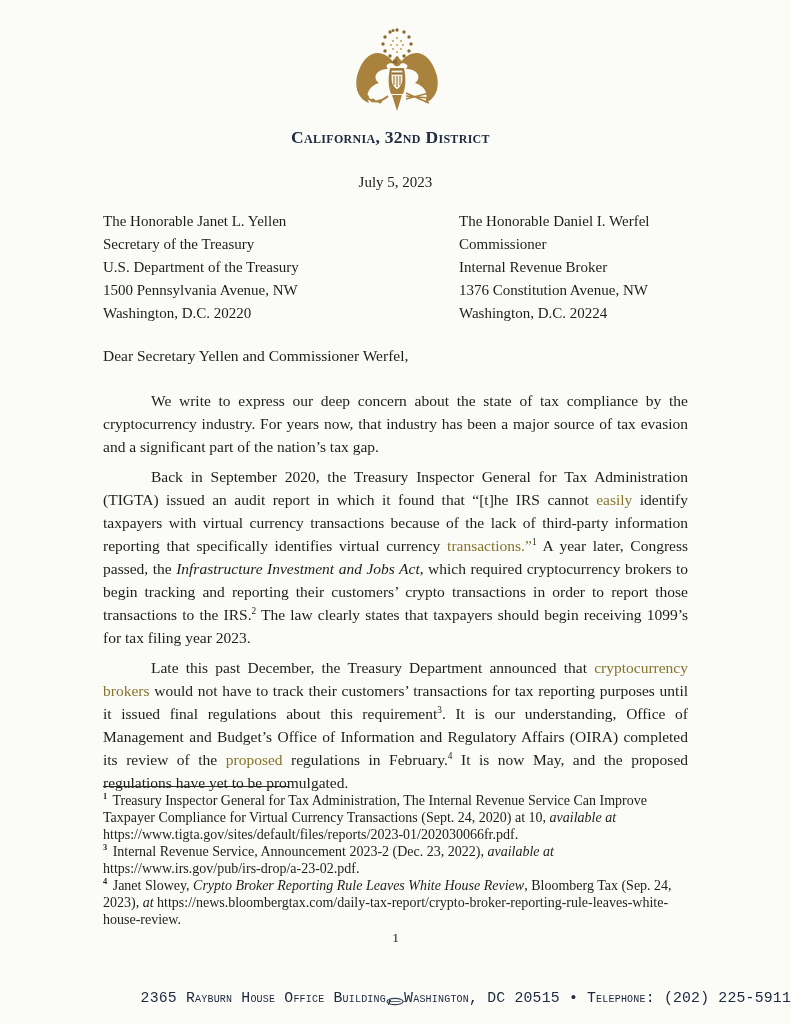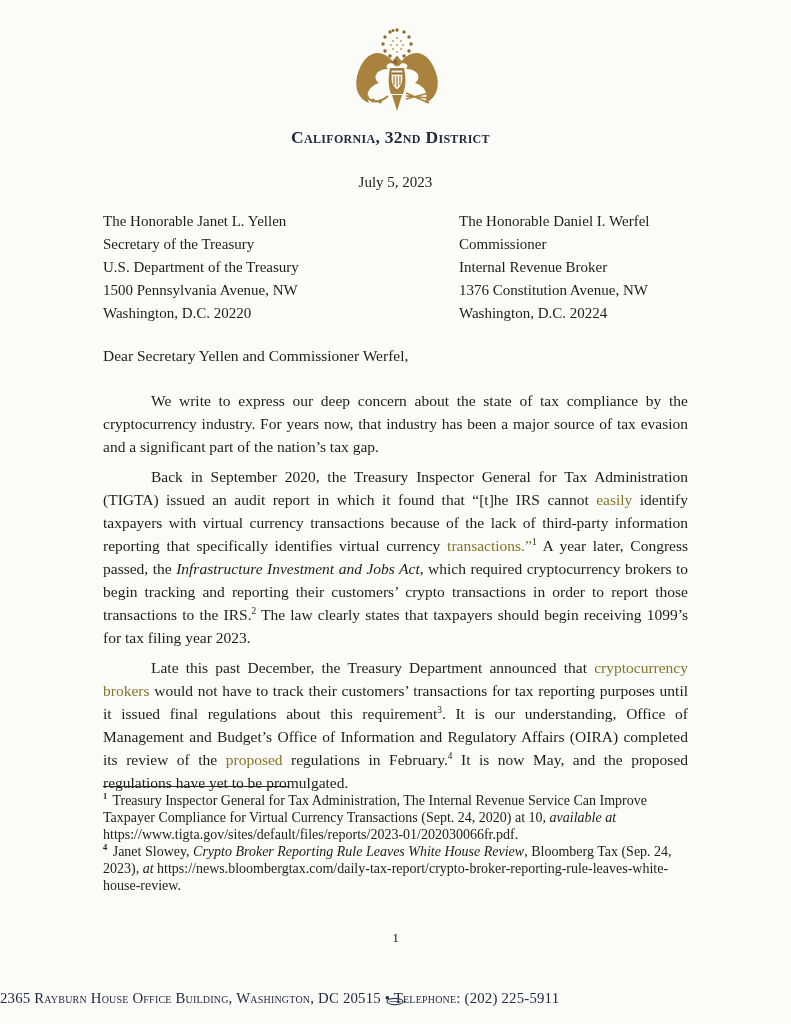--- a/index.html
+++ b/index.html
@@ -31,22 +31,22 @@
   }
   .body-text p{margin:0 0 7px 0;text-indent:48px;}
   sup{font-size:.6em;vertical-align:super;line-height:0;}
   .it{font-style:italic;}
   .footnotes-block{position:absolute;left:103px;top:786px;width:592px;font-size:14px;line-height:17px;}
   .fn-rule{width:186px;border:0;border-top:1.6px solid #2b2b28;margin:0 0 5px 0;}
   .footnote{margin:0;}
   .fn-num{font-weight:bold;margin-right:2px;}
   .page-number{position:absolute;top:930px;left:0;width:100%;text-align:center;font-size:13.5px;}
   .footer-line{
-    position:absolute;top:990px;left:0;width:100%;text-align:left;
-    font-variant:small-caps;font-size:14.8px;letter-spacing:.2px;color:var(--masthead-navy);
+    position:absolute;top:990px;left:0;width:100%;text-align:right;
+    font-variant:small-caps;font-size:14.8px;letter-spacing:.2px;color:var(--masthead-navy);font-family:Liberation Mono, monospace;
   }
   .union-bug{position:absolute;top:997px;left:0;width:100%;text-align:center;line-height:0;}
 </style>
 </head>
 <body>
 
 <div class="page">
 
   <div class="seal">
     <svg viewBox="0 0 90 94" width="90" height="94" aria-hidden="true">
@@ -130,20 +130,21 @@
   <div class="body-text">
     <p><span>We write to express our deep concern about the state of tax compliance by the cryptocurrency industry. For years now, that industry has been a major source of tax evasion and a significant part of the nation’s tax gap.</span></p>
     <p><span>Back in September 2020, the Treasury Inspector General for Tax Administration (TIGTA) issued an audit report in which it found that “[t]he IRS cannot </span><span style="color: rgb(133, 116, 44);">easily</span><span> identify taxpayers with virtual currency transactions because of the lack of third-party information reporting that specifically identifies virtual currency </span><span style="color: rgb(133, 116, 44);">transactions.”</span><sup>1</sup><span> A year later, Congress passed, the </span><span class="it">Infrastructure Investment and Jobs Act</span><span>, which required cryptocurrency brokers to begin tracking and reporting their customers’ crypto transactions in order to report those transactions to the IRS.</span><sup>2</sup><span> The law clearly states that taxpayers should begin receiving 1099’s for tax filing year 2023.</span></p>
     <p><span>Late this past December, the Treasury Department announced that </span><span style="color: rgb(133, 116, 44);">cryptocurrency brokers</span><span> would not have to track their customers’ transactions for tax reporting purposes until it issued final regulations about this requirement</span><sup>3</sup><span>. It is our understanding, Office of Management and Budget’s Office of Information and Regulatory Affairs (OIRA) completed its review of the </span><span style="color: rgb(133, 116, 44);">proposed</span><span> regulations in February.</span><sup>4</sup><span> It is now May, and the proposed regulations have yet to be promulgated.</span></p>
   </div>
 
   <div class="footnotes-block">
     <hr class="fn-rule">
     <div>
         <div class="footnote"><sup class="fn-num">1</sup> <span>Treasury Inspector General for Tax Administration, The Internal Revenue Service Can Improve Taxpayer Compliance for Virtual Currency Transactions (Sept. 24, 2020) at 10, </span><span class="it">available at</span><span> https://www.tigta.gov/sites/default/files/reports/2023-01/202030066fr.pdf.</span></div>
+        <div class="footnote"><sup class="fn-num">3</sup> <span>Internal Revenue Service, Announcement 2023-2 (Dec. 23, 2022), </span><span class="it">available at</span><span> https://www.irs.gov/pub/irs-drop/a-23-02.pdf.</span></div>
         <div class="footnote"><sup class="fn-num">4</sup> <span>Janet Slowey, </span><span class="it">Crypto Broker Reporting Rule Leaves White House Review</span><span>, Bloomberg Tax (Sep. 24, 2023), </span><span class="it">at</span><span> https://news.bloombergtax.com/daily-tax-report/crypto-broker-reporting-rule-leaves-white-house-review.</span></div>
       </div>
   </div>
 
   <div class="page-number">1</div>
 
   <div class="footer-line">2365 Rayburn House Office Building, Washington, DC 20515 • Telephone: (202) 225-5911</div>
   <div class="union-bug">
     <svg viewBox="0 0 22 9" width="22" height="9" aria-hidden="true">
       <ellipse cx="10" cy="4.5" rx="8" ry="3.2" fill="none" stroke="#39425a" stroke-width="1.2"></ellipse>

